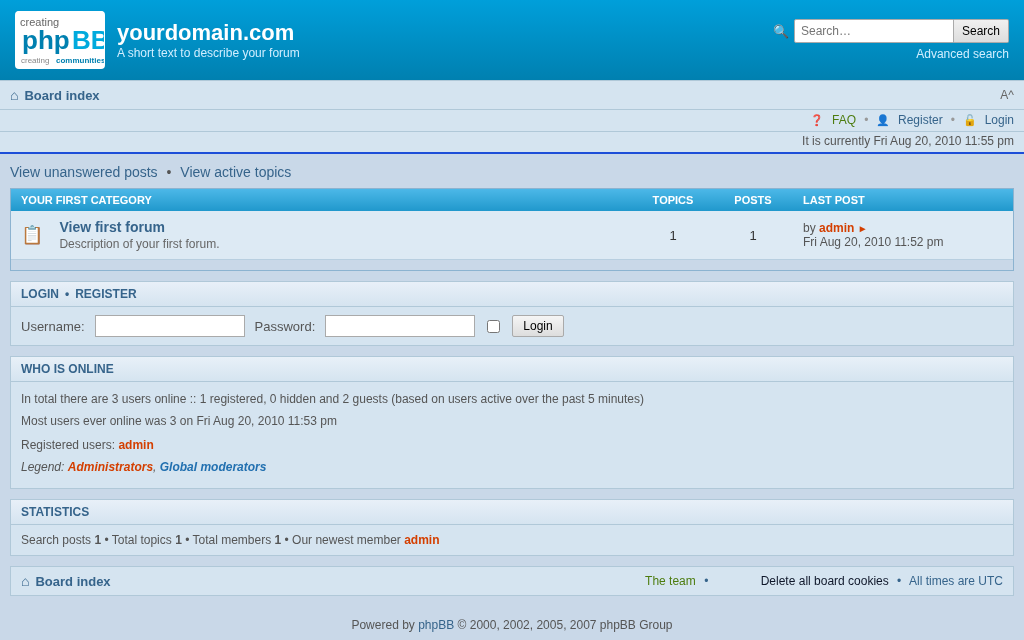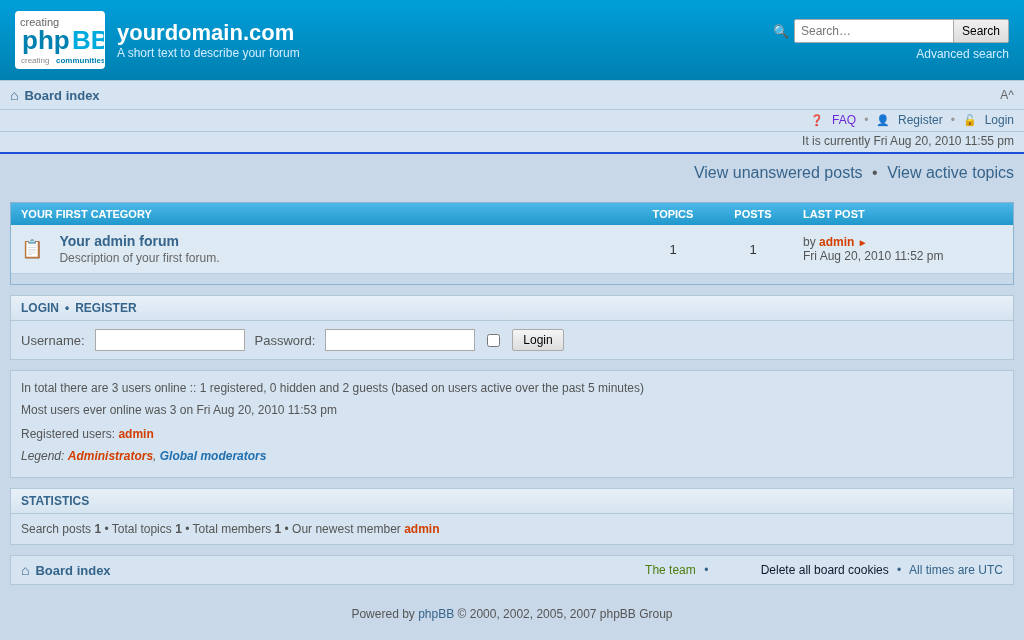--- a/index.html
+++ b/index.html
@@ -160,34 +160,34 @@
     <span style="font-size:14px;">⌂</span>
     <a href="#" style="color:#36648b; font-weight:bold; text-decoration:none;">Board index</a>
   </div>
   <div style="color:#666; font-size:12px; cursor:pointer;">A^</div>
 </div>
 
 <div style="background:#d5e4f0; padding:3px 10px 4px; border-bottom:1px solid #b0c8d8; display:flex; justify-content:space-between; align-items:center;">
   <div></div>
   <div style="display:flex; gap:8px; font-size:12px; color:#555; align-items:center;">
     <span style="font-size:11px;">❓</span>
-    <a href="#" style="color:#6d28d9; text-decoration:none;">FAQ</a>
+    <a href="#" style="color:#4d7c0f; text-decoration:none;">FAQ</a>
     <span style="color:#999;">•</span>
     <span style="font-size:11px;">👤</span>
     <a href="#" style="color:#36648b; text-decoration:none;">Register</a>
     <span style="color:#999;">•</span>
     <span style="font-size:11px;">🔓</span>
     <a href="#" style="color:#36648b; text-decoration:none;">Login</a>
   </div>
 </div>
 <div id="datetime" style="font-size:12px; color:#555; text-align:right; padding:2px 10px 4px; background:#d5e4f0; border-bottom:2px solid #1d4ed8;">It is currently Fri Aug 20, 2010 11:55 pm</div>
 
 <div id="main" style="padding:6px 10px;">
 
-  <div id="view-links" style="padding:4px 0 20px; font-size:16px;text-align:right;">
+  <div id="view-links" style="padding:4px 0 8px; font-size:14px;">
     <a href="#" style="color:#36648b; text-decoration:none;">View unanswered posts</a>
     <span style="margin:0 5px; color:#555;">•</span>
     <a href="#" style="color:#36648b; text-decoration:none;">View active topics</a>
   </div>
 
   <div class="forum-table-wrapper" style="border:1px solid #8cb3d0; margin-bottom:10px;">
     <table class="forum-table">
       <thead>
         <tr class="cat-row">
           <td colspan="2" style="color:#fff; font-weight:bold; font-size:11px; text-transform:uppercase; padding:5px 10px;">YOUR FIRST CATEGORY</td>
@@ -196,21 +196,21 @@
           <td style="color:#fff; font-weight:bold; font-size:11px; padding:5px 10px; width:220px;">LAST POST</td>
         </tr>
       </thead>
       <tbody>
         <tr style="background:#ddeaf4;">
           <td style="width:38px; padding:8px 6px 8px 10px; text-align:center; vertical-align:middle; border-bottom:1px solid #b8cfe0;">
             <span style="font-size:18px; color:#3a7ab8;">📋</span>
           </td>
           <td style="padding:8px 10px; vertical-align:middle; border-bottom:1px solid #b8cfe0;">
             <div>
-              <a href="#" style="color:#36648b; font-weight:bold; text-decoration:none; font-size:14px;">Your admin forum</a>
+              <a href="#" style="color:#36648b; font-weight:bold; text-decoration:none; font-size:14px;">View first forum</a>
             </div>
             <div style="color:#666; font-size:12px; margin-top:2px;">Description of your first forum.</div>
           </td>
           <td style="text-align:center; color:#333; font-size:13px; padding:8px 10px; vertical-align:middle; border-bottom:1px solid #b8cfe0;">1</td>
           <td style="text-align:center; color:#333; font-size:13px; padding:8px 10px; vertical-align:middle; border-bottom:1px solid #b8cfe0;">1</td>
           <td style="font-size:12px; color:#555; padding:8px 10px; vertical-align:middle; border-bottom:1px solid #b8cfe0;">
             <span>by</span>
             <a href="#" style="color:#d43f00; font-weight:bold; text-decoration:none;">admin</a>
             <span style="color:#d43f00; font-size:10px;">►</span>
             <br>
@@ -231,20 +231,21 @@
       <label class="login-label" style="color:#555; font-size:13px;">Username:</label>
       <input type="text" style="height: 22px; padding: 2px 5px; border: 1px solid rgb(170, 170, 170); font-size: 12px; width: 150px;">
       <label class="login-label" style="color:#555; font-size:13px;">Password:</label>
       <input type="password" style="height: 22px; padding: 2px 5px; border: 1px solid rgb(170, 170, 170); font-size: 12px; width: 150px;">
       <input type="checkbox" style="margin: 0px 2px;">
       <button style="padding:3px 10px; background:linear-gradient(180deg,#f5f5f5,#ddd); border:1px solid #aaa; border-radius:2px; cursor:pointer; font-size:12px;">Login</button>
     </div>
   </div>
 
   <div id="whoisonline-section" style="background:#d5e4f0; border:1px solid #b0c8d8; margin-bottom:10px;">
+    <div id="whoisonline-header" style="background:linear-gradient(180deg,#e8f0f8,#d5e4f0); border-bottom:1px solid #b0c8d8; padding:5px 10px; font-size:12px; font-weight:bold; color:#36648b; text-transform:uppercase;">WHO IS ONLINE</div>
     <div id="whoisonline-body" style="padding:8px 10px; font-size:12px; color:#555;">
       <p>In total there are 3 users online :: 1 registered, 0 hidden and 2 guests (based on users active over the past 5 minutes)</p>
       <p style="margin-bottom:6px;">Most users ever online was 3 on Fri Aug 20, 2010 11:53 pm</p>
       <p>
         <span>Registered users:</span>
         <a href="#" style="color:#d43f00; font-weight:bold; text-decoration:none;">admin</a>
       </p>
       <p style="font-style:italic; margin-top:4px;">
         <span>Legend:</span>
         <a href="#" style="color:#d43f00; font-weight:bold; text-decoration:none;">Administrators</a>,

